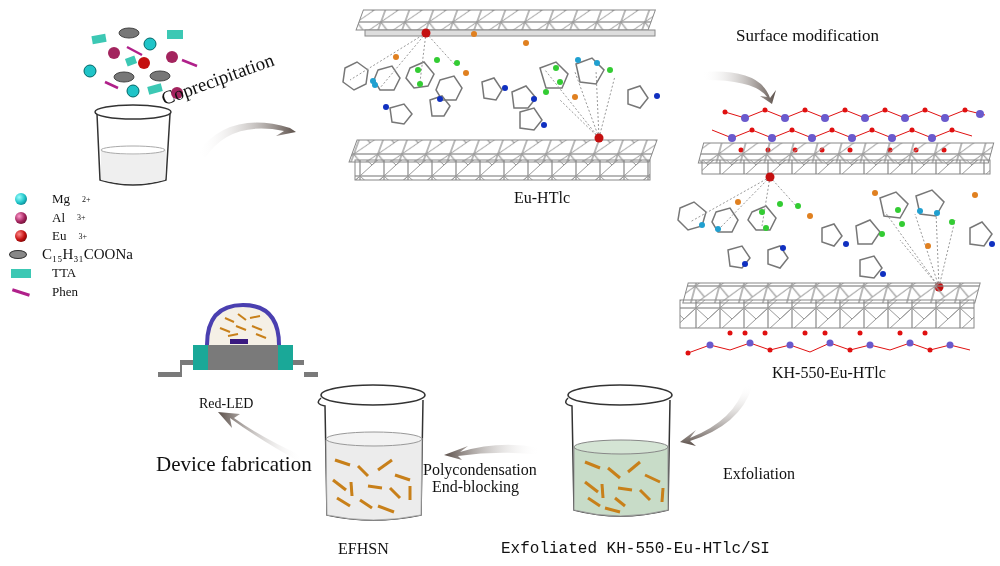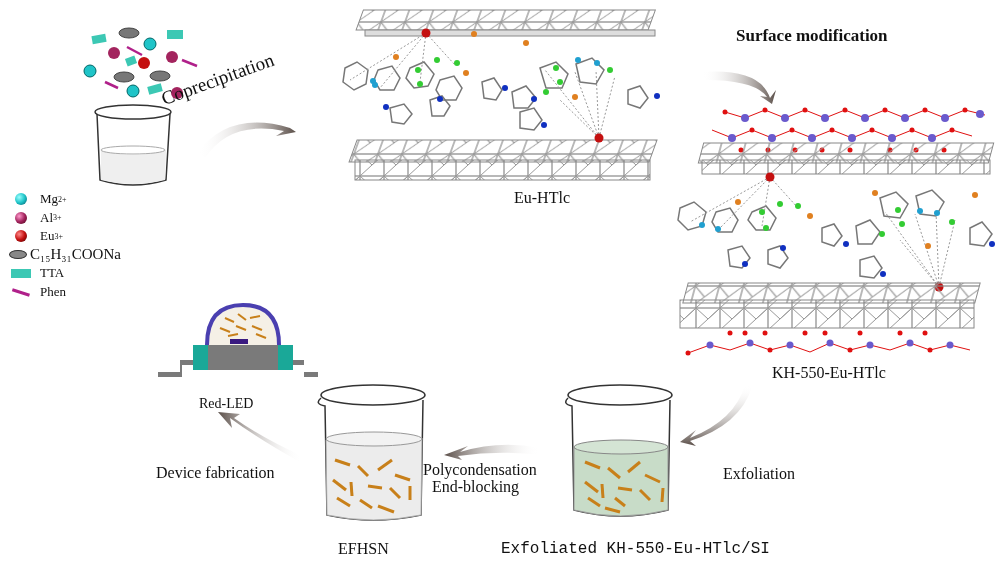--- a/index.html
+++ b/index.html
@@ -1,19 +1,19 @@
 <!DOCTYPE html>
 <html><head>
 <meta charset="utf-8">
 <style>
   html,body{margin:0;padding:0;background:#fff;}
   body{width:1000px;height:566px;position:relative;overflow:hidden;font-family:"Liberation Serif","DejaVu Serif",serif;color:#111;}
   .lbl{position:absolute;white-space:nowrap;font-size:17px;}
   .legend{position:absolute;left:8px;top:190px;font-size:13px;}
-  .legend .row{display:flex;align-items:center;height:18.5px;}
+  .legend .row{display:flex;align-items:center;height:18.5px;gap:12px;}
   .legend .sw{width:26px;display:flex;justify-content:center;margin-right:6px;}
   .ball{width:12px;height:12px;border-radius:50%;}
   svg.full{position:absolute;left:0;top:0;}
 </style>
 </head>
 <body>
 
 <svg class="full" width="1000" height="566" viewBox="0 0 1000 566">
   <defs>
     <linearGradient id="arrG" x1="0" y1="0" x2="1" y2="0">
@@ -365,21 +365,21 @@
   <div class="row">
     <span class="sw">
         <span style="width:18px;height:2.5px;background:#b0208a;display:block;transform:rotate(18deg)"></span>
       </span>
     <span>Phen</span>
   </div>
 </div>
 
 <div class="lbl" style="left:166px;top:88px;font-size:19px;transform:rotate(-20deg);transform-origin:left bottom;">Coprecipitation</div>
 <div class="lbl" style="left:467px;top:189px;font-size:16px;margin-left:47px;">Eu-HTlc</div>
-<div class="lbl" style="left:736px;top:26px;font-size:17px;font-weight:bold;">Surface modification</div>
+<div class="lbl" style="left:736px;top:26px;font-size:17px;font-weight:normal;">Surface modification</div>
 <div class="lbl" style="left:772px;top:364px;font-size:16px;">KH-550-Eu-HTlc</div>
 <div class="lbl" style="left:723px;top:465px;font-size:16px;">Exfoliation</div>
 <div class="lbl" style="left:423px;top:414px;font-size:16px;margin-top:47px;">Polycondensation</div>
 <div class="lbl" style="left:432px;top:478px;font-size:16px;">End-blocking</div>
 <div class="lbl" style="left:501px;top:540px;font-size:16px;font-family:Liberation Mono, monospace;">Exfoliated KH-550-Eu-HTlc/SI</div>
 <div class="lbl" style="left:338px;top:540px;font-size:16px;">EFHSN</div>
 <div class="lbl" style="left:199px;top:396px;font-size:14px;">Red-LED</div>
-<div class="lbl" style="left:156px;top:464px;font-size:16px;">Device fabrication</div>
+<div class="lbl" style="left:156px;top:452px;font-size:21px;">Device fabrication</div>
 
 </body></html>

